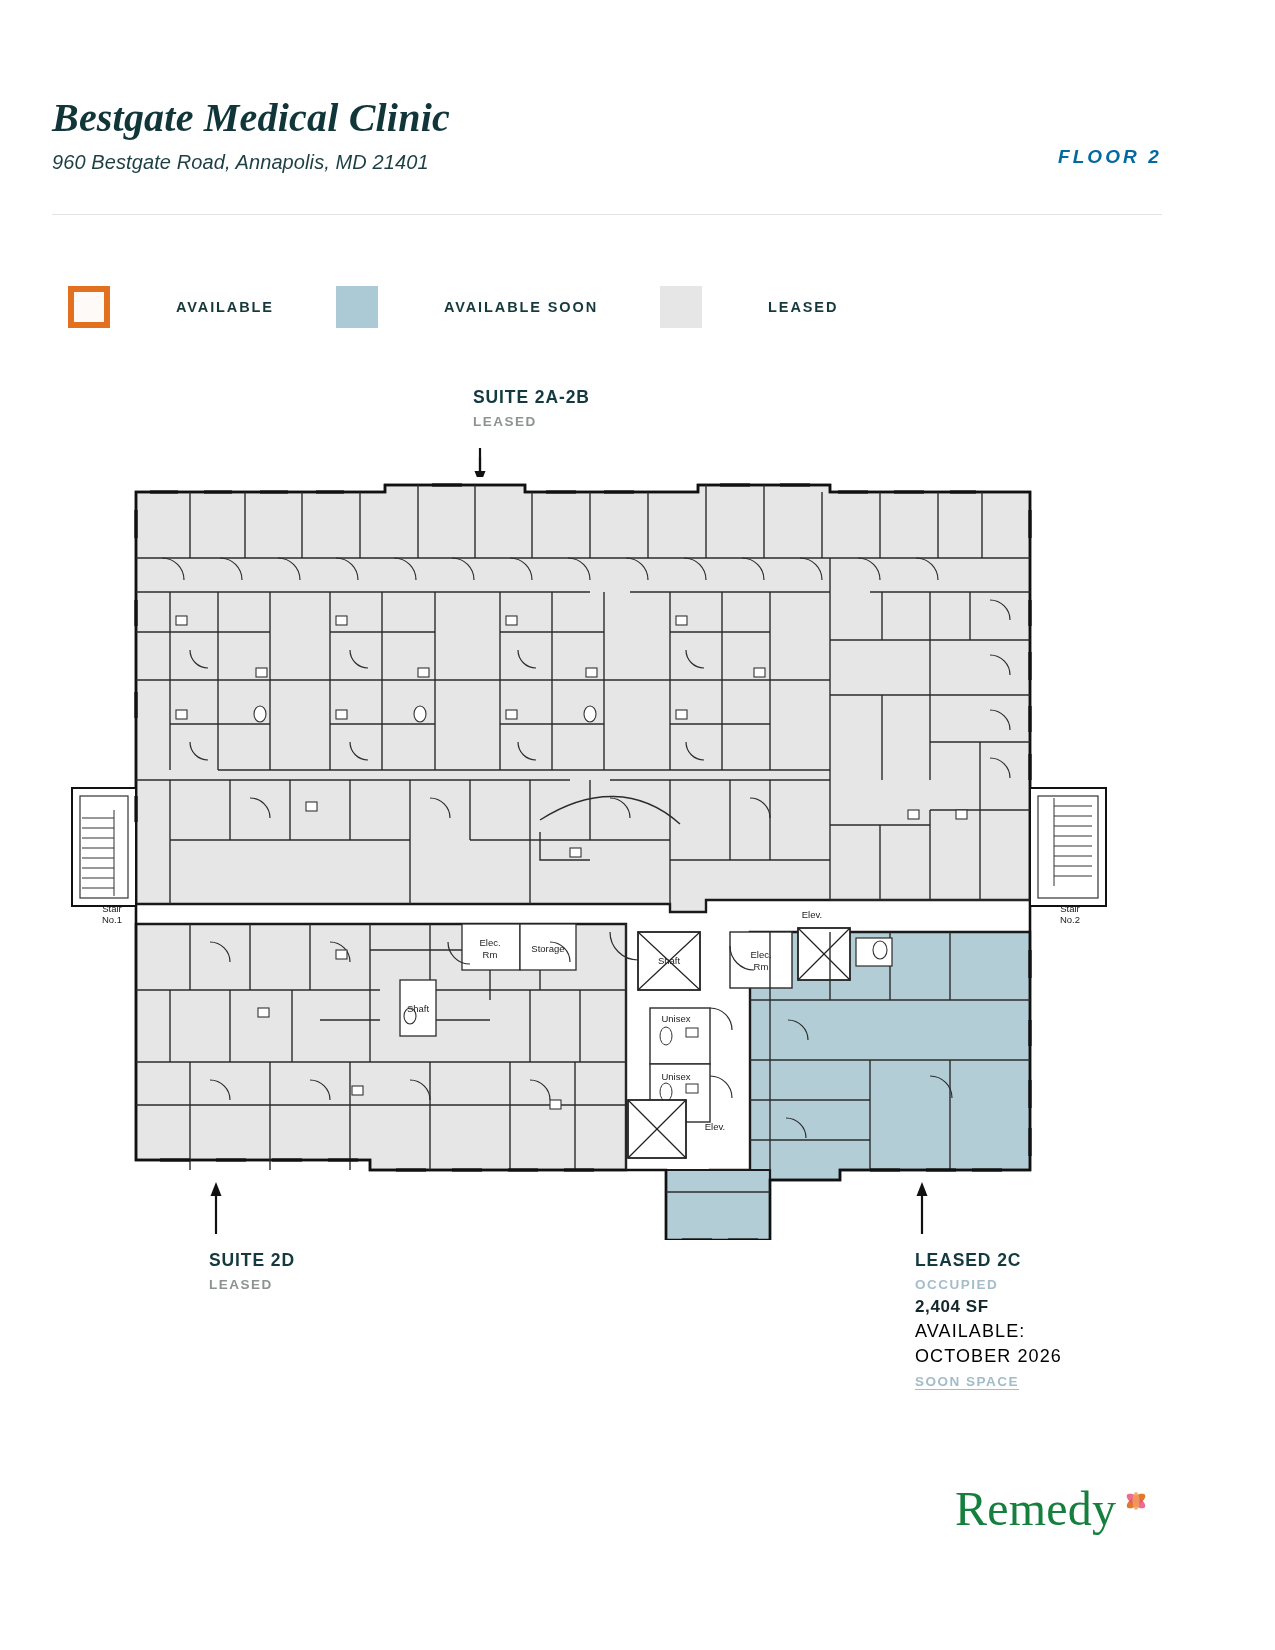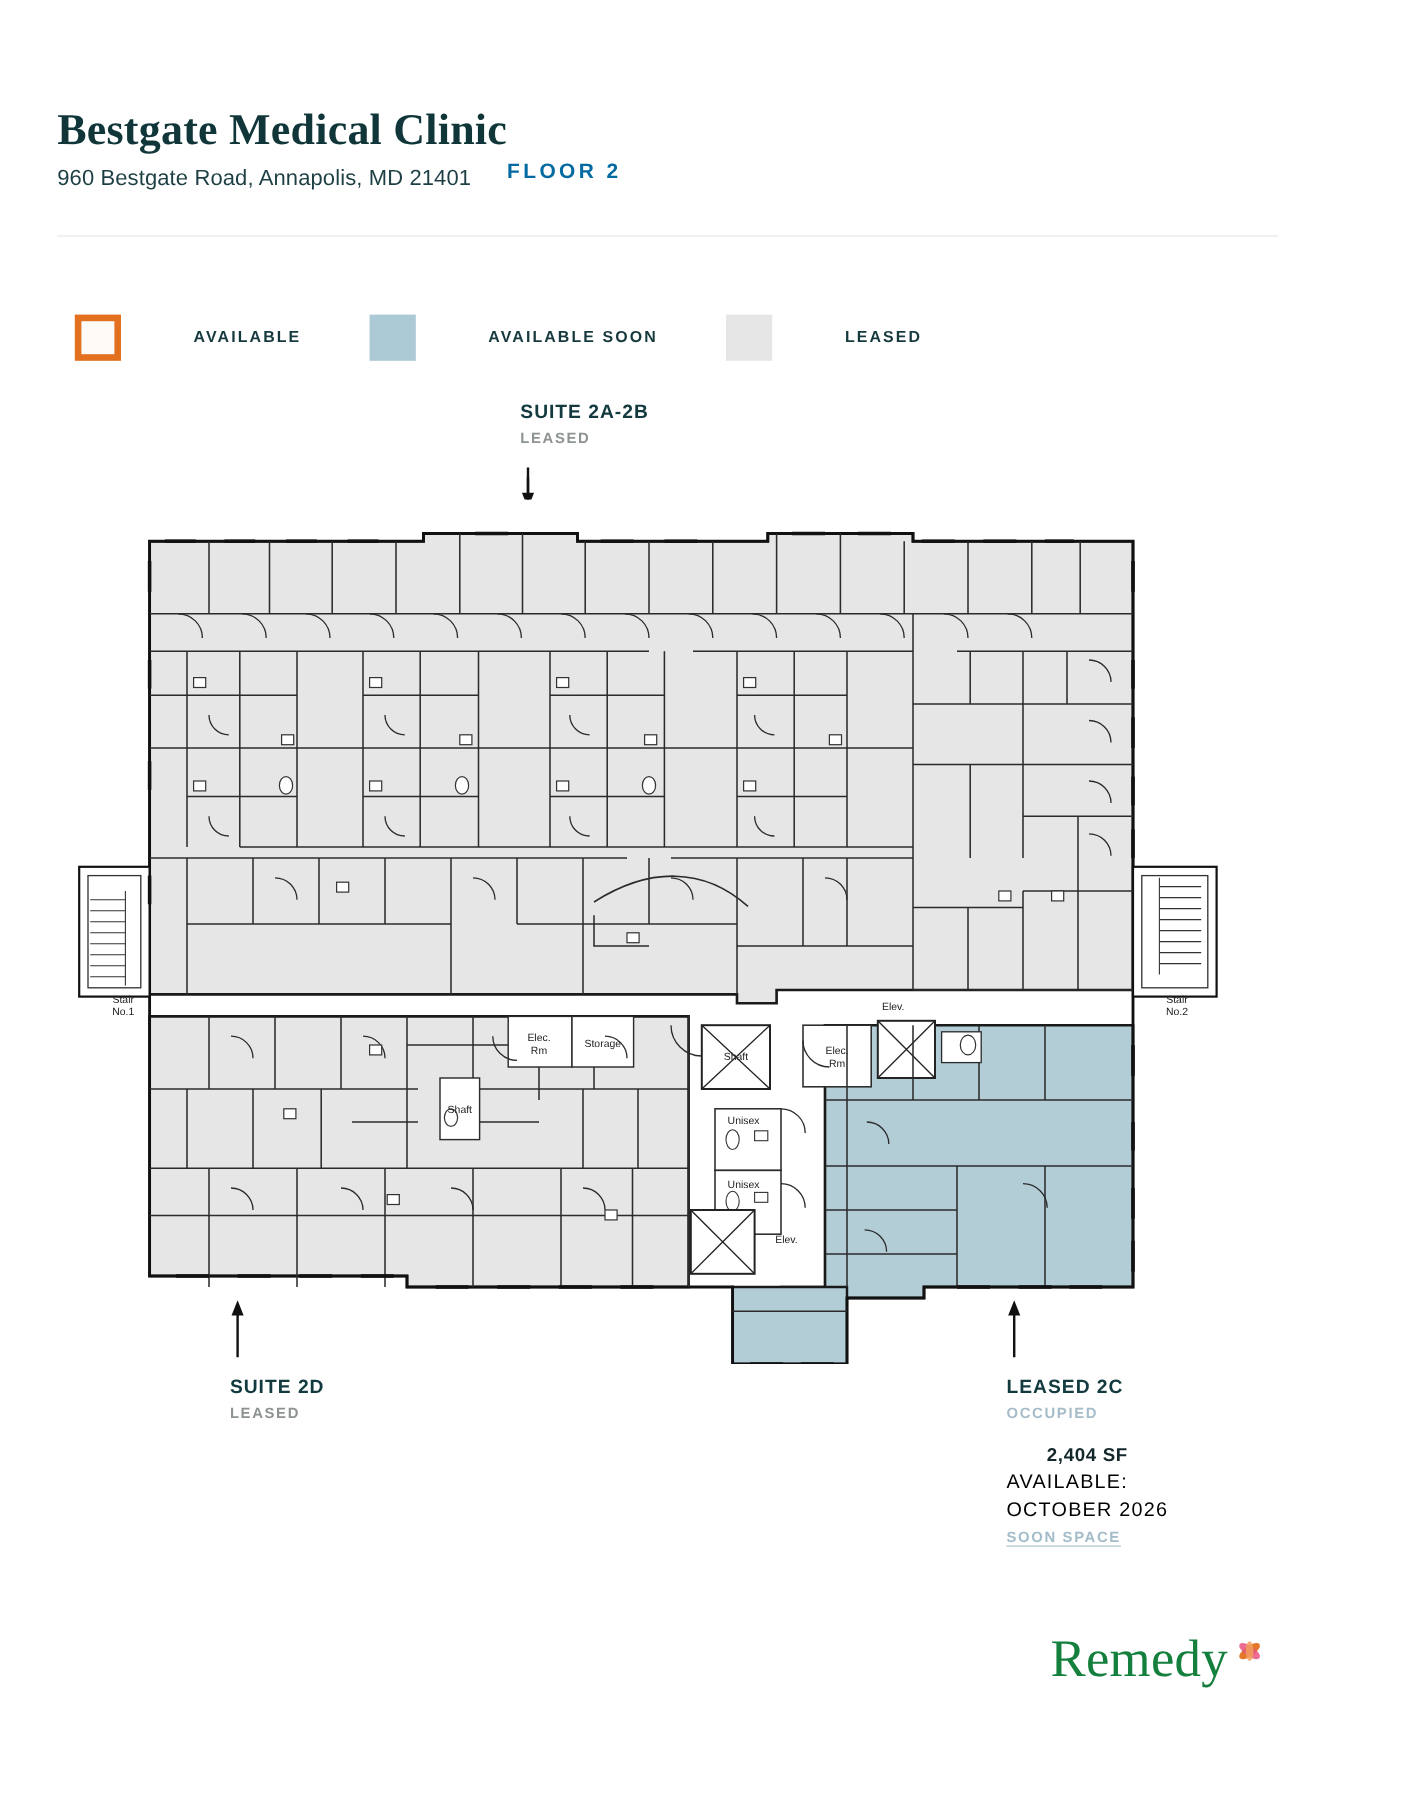--- a/index.html
+++ b/index.html
@@ -23,20 +23,22 @@
   
   .header {
     position: absolute;
     left: 52px;
     top: 96px;
     width: 1110px;
   }
   .header-row {
     display: flex;
     align-items: flex-end;
+    justify-content: space-between;
+    font-style: italic;
   }
   .title-block { }
   .bldg-title {
     font-family: "Liberation Serif", serif;
     font-size: 40px;
     font-weight: 700;
     letter-spacing: 0.2px;
     color: #10363a;
     line-height: 1.12;
     margin: 0;
@@ -127,23 +129,22 @@
     white-space: nowrap;
   }
   .callout .suite-status.occupied {
     color: #a6bdc9;
   }
   .callout .suite-sf {
     font-size: 17px;
     font-weight: 700;
     letter-spacing: 0.6px;
     color: #14272b;
-    margin-top: 21px;
-    white-space: nowrap;
-    text-align: center;
+    margin-top: 5px;
+    white-space: nowrap;
   }
   .callout .suite-avail-label,
   .callout .suite-avail-date {
     font-size: 18px;
     font-weight: 400;
     letter-spacing: 1.1px;
     color: #000000;
     margin-top: 4px;
     white-space: nowrap;
   }
@@ -155,21 +156,21 @@
     margin-top: 7px;
     text-decoration: underline;
     text-underline-offset: 3px;
     cursor: pointer;
     white-space: nowrap;
     display: inline-block;
   }
   .arrow-svg { display: block; }
 
   
-  #callout-2a2b { left: 473px; top: 364px; }
+  #callout-2a2b { left: 473px; top: 387px; }
   #callout-2d   { left: 209px; top: 1182px; }
   #callout-2c   { left: 915px; top: 1182px; }
 
   
   .floorplan {
     position: absolute;
     left: 70px;
     top: 480px;
     width: 1120px;
     height: 760px;

